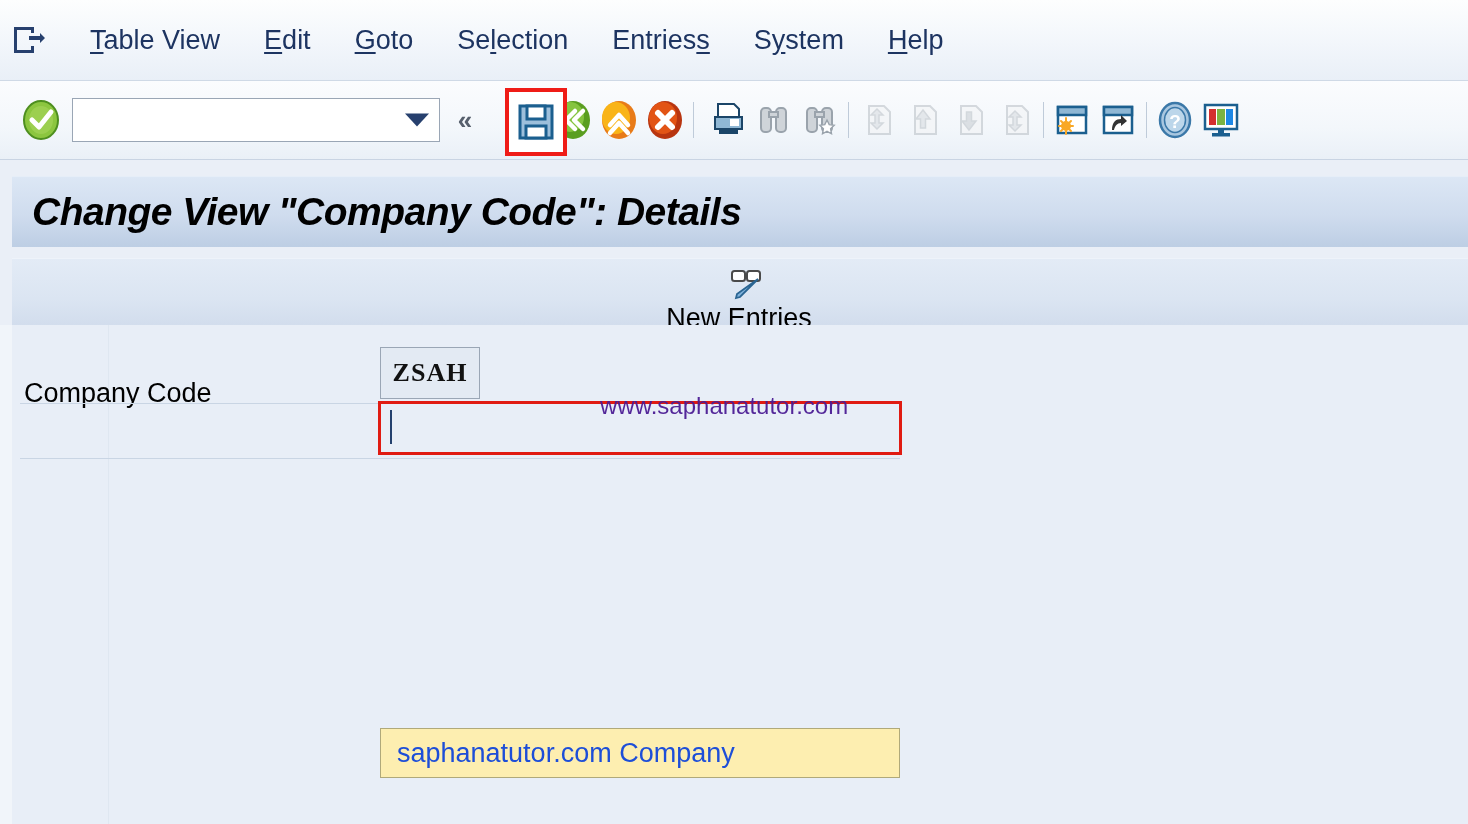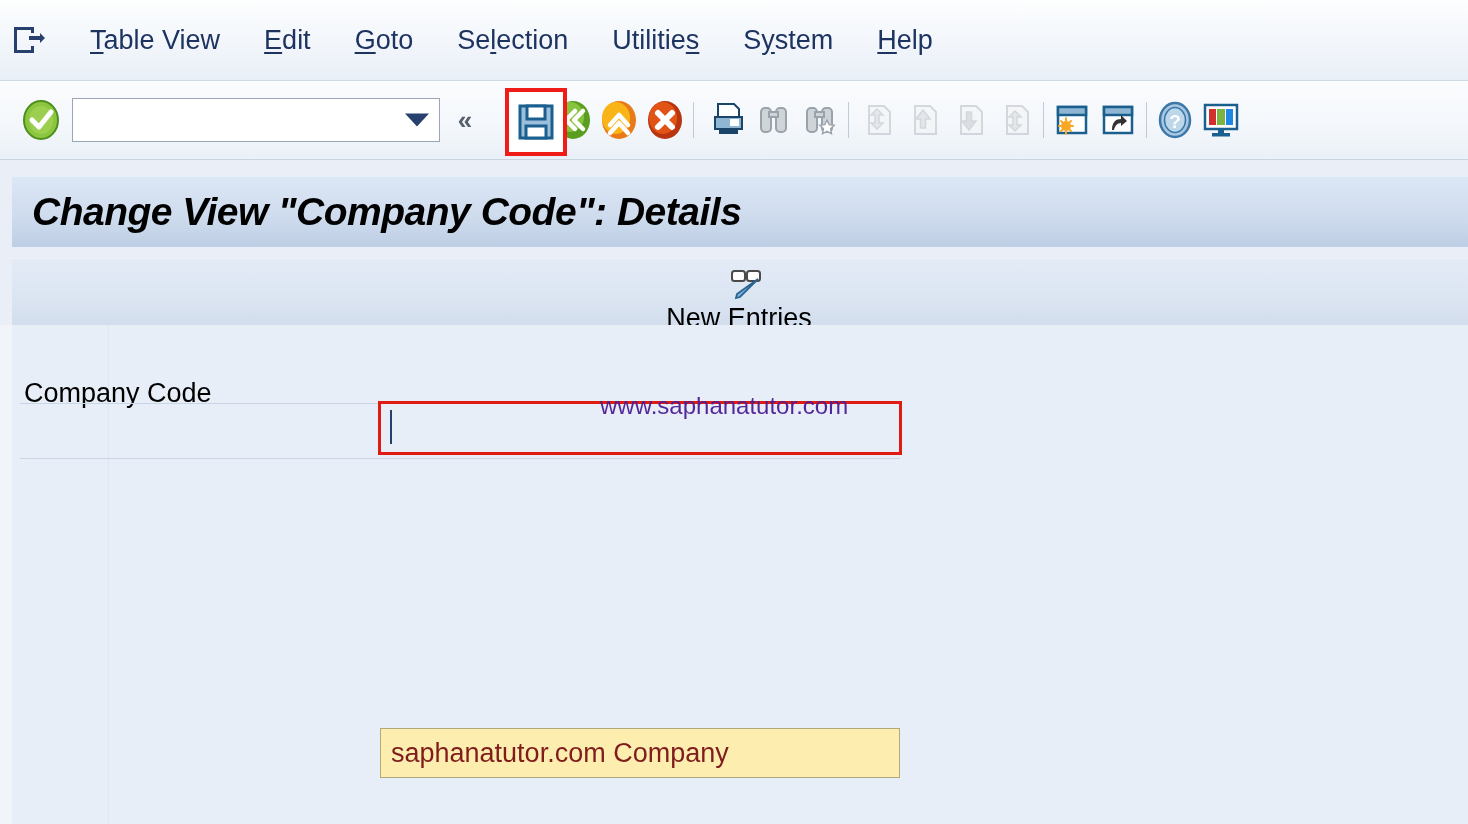--- a/index.html
+++ b/index.html
@@ -102,22 +102,22 @@
   .form-row{position:absolute;display:flex;align-items:center;}
   .row-line{position:absolute;height:1px;background:#c9d5e4;}
   .field-label{font-size:27px;color:#000;white-space:nowrap;}
   .inp-ro{
     background:#e3eaf3;border:1px solid #9aa6b5;box-sizing:border-box;
     font-family:"Liberation Serif",serif;font-weight:bold;font-size:26px;color:#111;
     display:flex;align-items:center;justify-content:center;letter-spacing:1px;
   }
   .inp-focus{
     background:#fdeeb0;border:1px solid #b0a97a;box-sizing:border-box;
-    font-family:"Liberation Sans",sans-serif;font-size:27px;color:#7f1d1d;
-    padding-left:10px;outline:none;
+    font-family:"Liberation Sans",sans-serif;font-size:27px;color:#1d4ed8;
+    padding-left:16px;outline:none;
   }
   .caret{
     position:absolute;left:390px;top:410px;width:2px;height:34px;background:#24416e;z-index:4;
   }
 
   
   .name-annot{
     position:absolute;left:378px;top:401px;width:524px;height:54px;
     border:3px solid #e01b12;box-sizing:border-box;z-index:3;pointer-events:none;
   }
@@ -137,21 +137,21 @@
     <div class="sap-doc-icon">
       <svg width="36" height="36" viewBox="0 0 36 36">
         <path d="M4 5 H24 V11 H21 V8 H7 V28 H21 V24 H24 V31 H4 Z" fill="#27406e"></path>
         <path d="M19 14 H30 L30 11 L35 16 L30 21 L30 18 H19 Z" fill="#27406e"></path>
       </svg>
     </div>
     <div class="menu-item"><u>T</u><span>able View</span></div>
     <div class="menu-item"><u>E</u><span>dit</span></div>
     <div class="menu-item"><u>G</u><span>oto</span></div>
     <div class="menu-item"><span>Se</span><u>l</u><span>ection</span></div>
-    <div class="menu-item"><span>Utilitie</span><u>s</u></div>
+    <div class="menu-item"><span>Entries</span><u>s</u></div>
     <div class="menu-item"><span>S</span><u>y</u><span>stem</span></div>
     <div class="menu-item"><u>H</u><span>elp</span></div>
   </div>
 
   <div class="systembar">
 
     <div class="tb-btn" style="margin-left:18px;">
       <svg width="42" height="42" viewBox="0 0 42 42">
         <ellipse cx="21" cy="21" rx="17" ry="19" fill="#8cc63f" stroke="#4e8f1f" stroke-width="2"></ellipse>
         <ellipse cx="21" cy="21" rx="12" ry="14" fill="#a7d55c" opacity=".6"></ellipse>
@@ -372,20 +372,21 @@
     </div>
   </div>
 
   <div class="content">
     <div class="left-strip"></div>
     <div class="vband"></div>
 
     <div class="form-row" style="left:24px;top:28px;width:900px;height:56px;align-items:flex-end;">
       <span class="field-label">Company Code</span>
     </div>
+    <div class="inp-ro" style="position:absolute;left:380px;top:22px;width:100px;height:52px;">ZSAH</div>
     <div class="row-line" style="left:20px;top:78px;width:880px;"></div>
 
     <input class="inp-focus" style="position: absolute; left: 380px; top: 403px; width: 520px; height: 50px; z-index: 2;" value="saphanatutor.com Company">
     <div class="row-line" style="left:20px;top:133px;width:880px;"></div>
 
   </div>
 
   <div class="name-annot"></div>
   <div class="caret"></div>
   <div class="watermark">www.saphanatutor.com</div>

